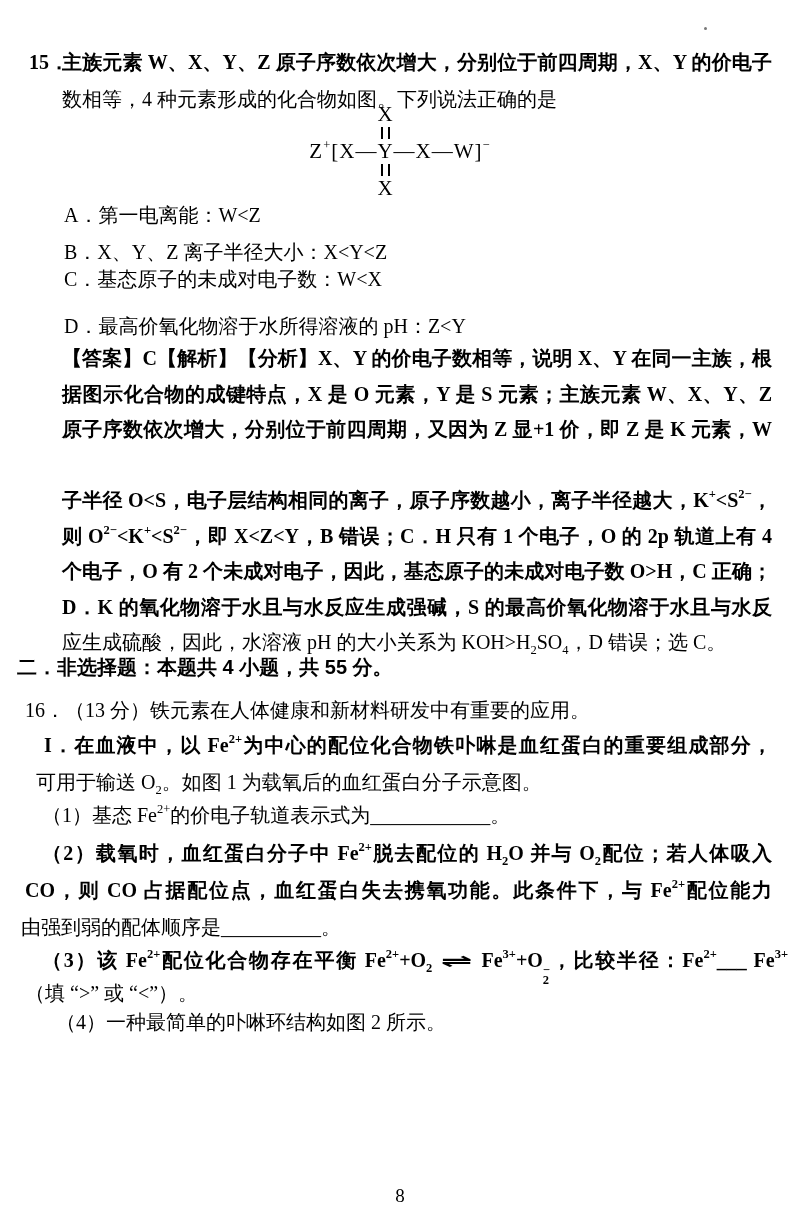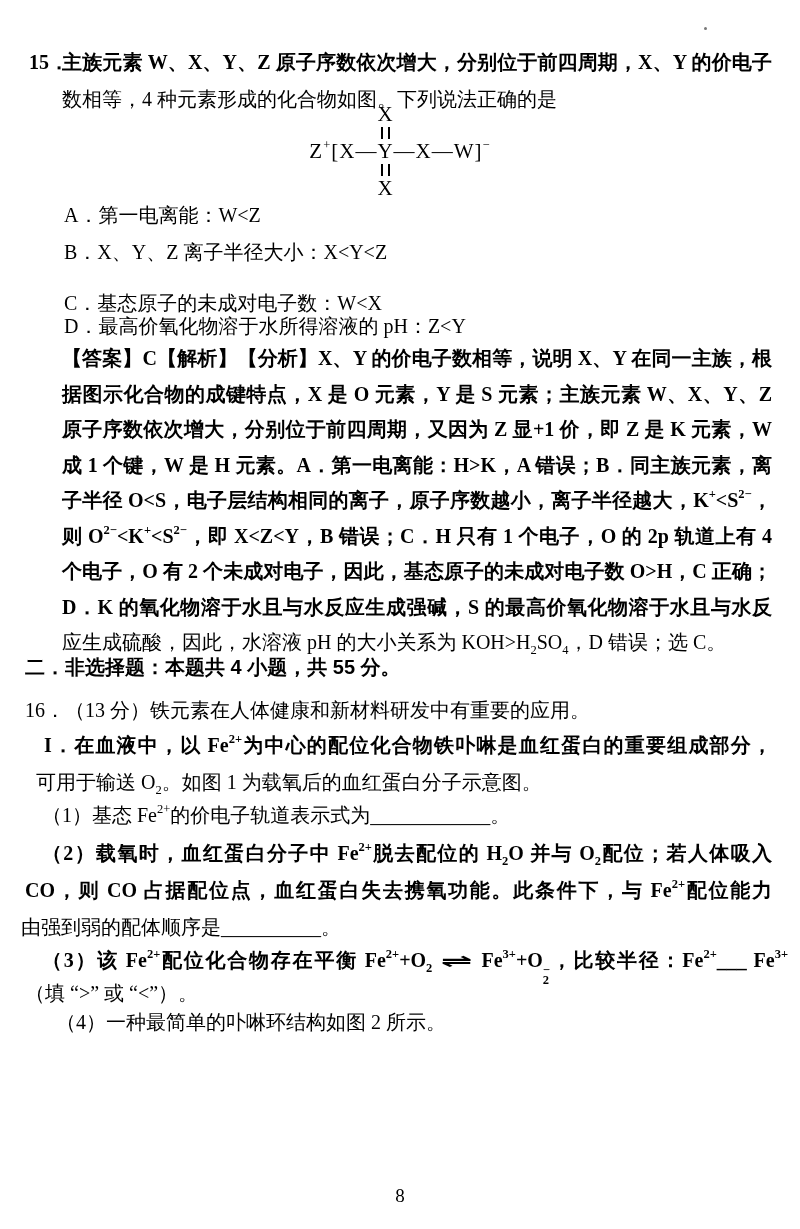--- a/index.html
+++ b/index.html
@@ -19,21 +19,21 @@
   sup{position:relative;top:-1px;}
   .stack{
     display:inline-flex;flex-direction:column;align-items:flex-start;
     font-size:12.5px;line-height:10px;vertical-align:-7px;
   }
   .eq{
     display:inline-block;transform:scaleX(2.1);margin:0 17px;
     font-family:"DejaVu Sans",sans-serif;font-size:18px;
   }
   .heading{
-    font-weight:700;left:25px;
+    font-weight:700;left:17px;
     font-family:"Liberation Sans","DejaVu Sans",sans-serif;
   }
   
   .formula-wrap{position:absolute;top:104px;left:0;width:100%;
     display:flex;justify-content:center;}
   .formula{
     display:grid;grid-template-columns:auto auto auto;
     justify-items:center;align-items:center;
     font-size:21px;letter-spacing:1px;line-height:21px;
   }
@@ -81,27 +81,26 @@
       <span class="s-right">—X—W]<sup>−</sup></span>
       <span class="s-b2">
           <span class="dbond"></span>
         </span>
       <span class="s-bot">X</span>
     </div>
   </div>
 
   <div class="line" style="top:197px;left:64px">A．第一电离能：W&lt;Z</div>
   <div class="line" style="top:234px;left:64px">B．X、Y、Z 离子半径大小：X&lt;Y&lt;Z</div>
-  <div class="line" style="top:285px;left:64px">C．基态原子的未成对电子数：W&lt;X</div>
+  <div class="line" style="top:261px;left:64px">C．基态原子的未成对电子数：W&lt;X</div>
   <div class="line" style="top:308px;left:64px">D．最高价氧化物溶于水所得溶液的 pH：Z&lt;Y</div>
 
   <div class="line j" style="top:340px">【答案】C【解析】【分析】X、Y 的价电子数相等，说明 X、Y 在同一主族，根</div>
   <div class="line j" style="top:376px">据图示化合物的成键特点，X 是 O 元素，Y 是 S 元素；主族元素 W、X、Y、Z</div>
   <div class="line j" style="top:411px">原子序数依次增大，分别位于前四周期，又因为 Z 显+1 价，即 Z 是 K 元素，W</div>
-  <div class="line j" style="top:447px">成 1 个键，W 是 H 元素。A．第一电离能：H&gt;K，A 错误；B．同主族元素，离</div>
   <div class="line j" style="top:482px">子半径 O&lt;S，电子层结构相同的离子，原子序数越小，离子半径越大，K<sup>+</sup>&lt;S<sup>2−</sup>，</div>
   <div class="line j" style="top:518px">则 O<sup>2−</sup>&lt;K<sup>+</sup>&lt;S<sup>2−</sup>，即 X&lt;Z&lt;Y，B 错误；C．H 只有 1 个电子，O 的 2p 轨道上有 4</div>
   <div class="line j" style="top:553px">个电子，O 有 2 个未成对电子，因此，基态原子的未成对电子数 O&gt;H，C 正确；</div>
   <div class="line j" style="top:589px">D．K 的氧化物溶于水且与水反应生成强碱，S 的最高价氧化物溶于水且与水反</div>
   <div class="line" style="top:624px">应生成硫酸，因此，水溶液 pH 的大小关系为 KOH&gt;H<sub>2</sub>SO<sub>4</sub>，D 错误；选 C。</div>
 
   <div class="line heading" style="top:649px">二．非选择题：本题共 4 小题，共 55 分。</div>
 
   <div class="line" style="top:692px;left:25px">16．（13 分）铁元素在人体健康和新材料研发中有重要的应用。</div>
   <div class="line j" style="top:727px;left:44px">I．在血液中，以 Fe<sup>2+</sup>为中心的配位化合物铁卟啉是血红蛋白的重要组成部分，</div>

